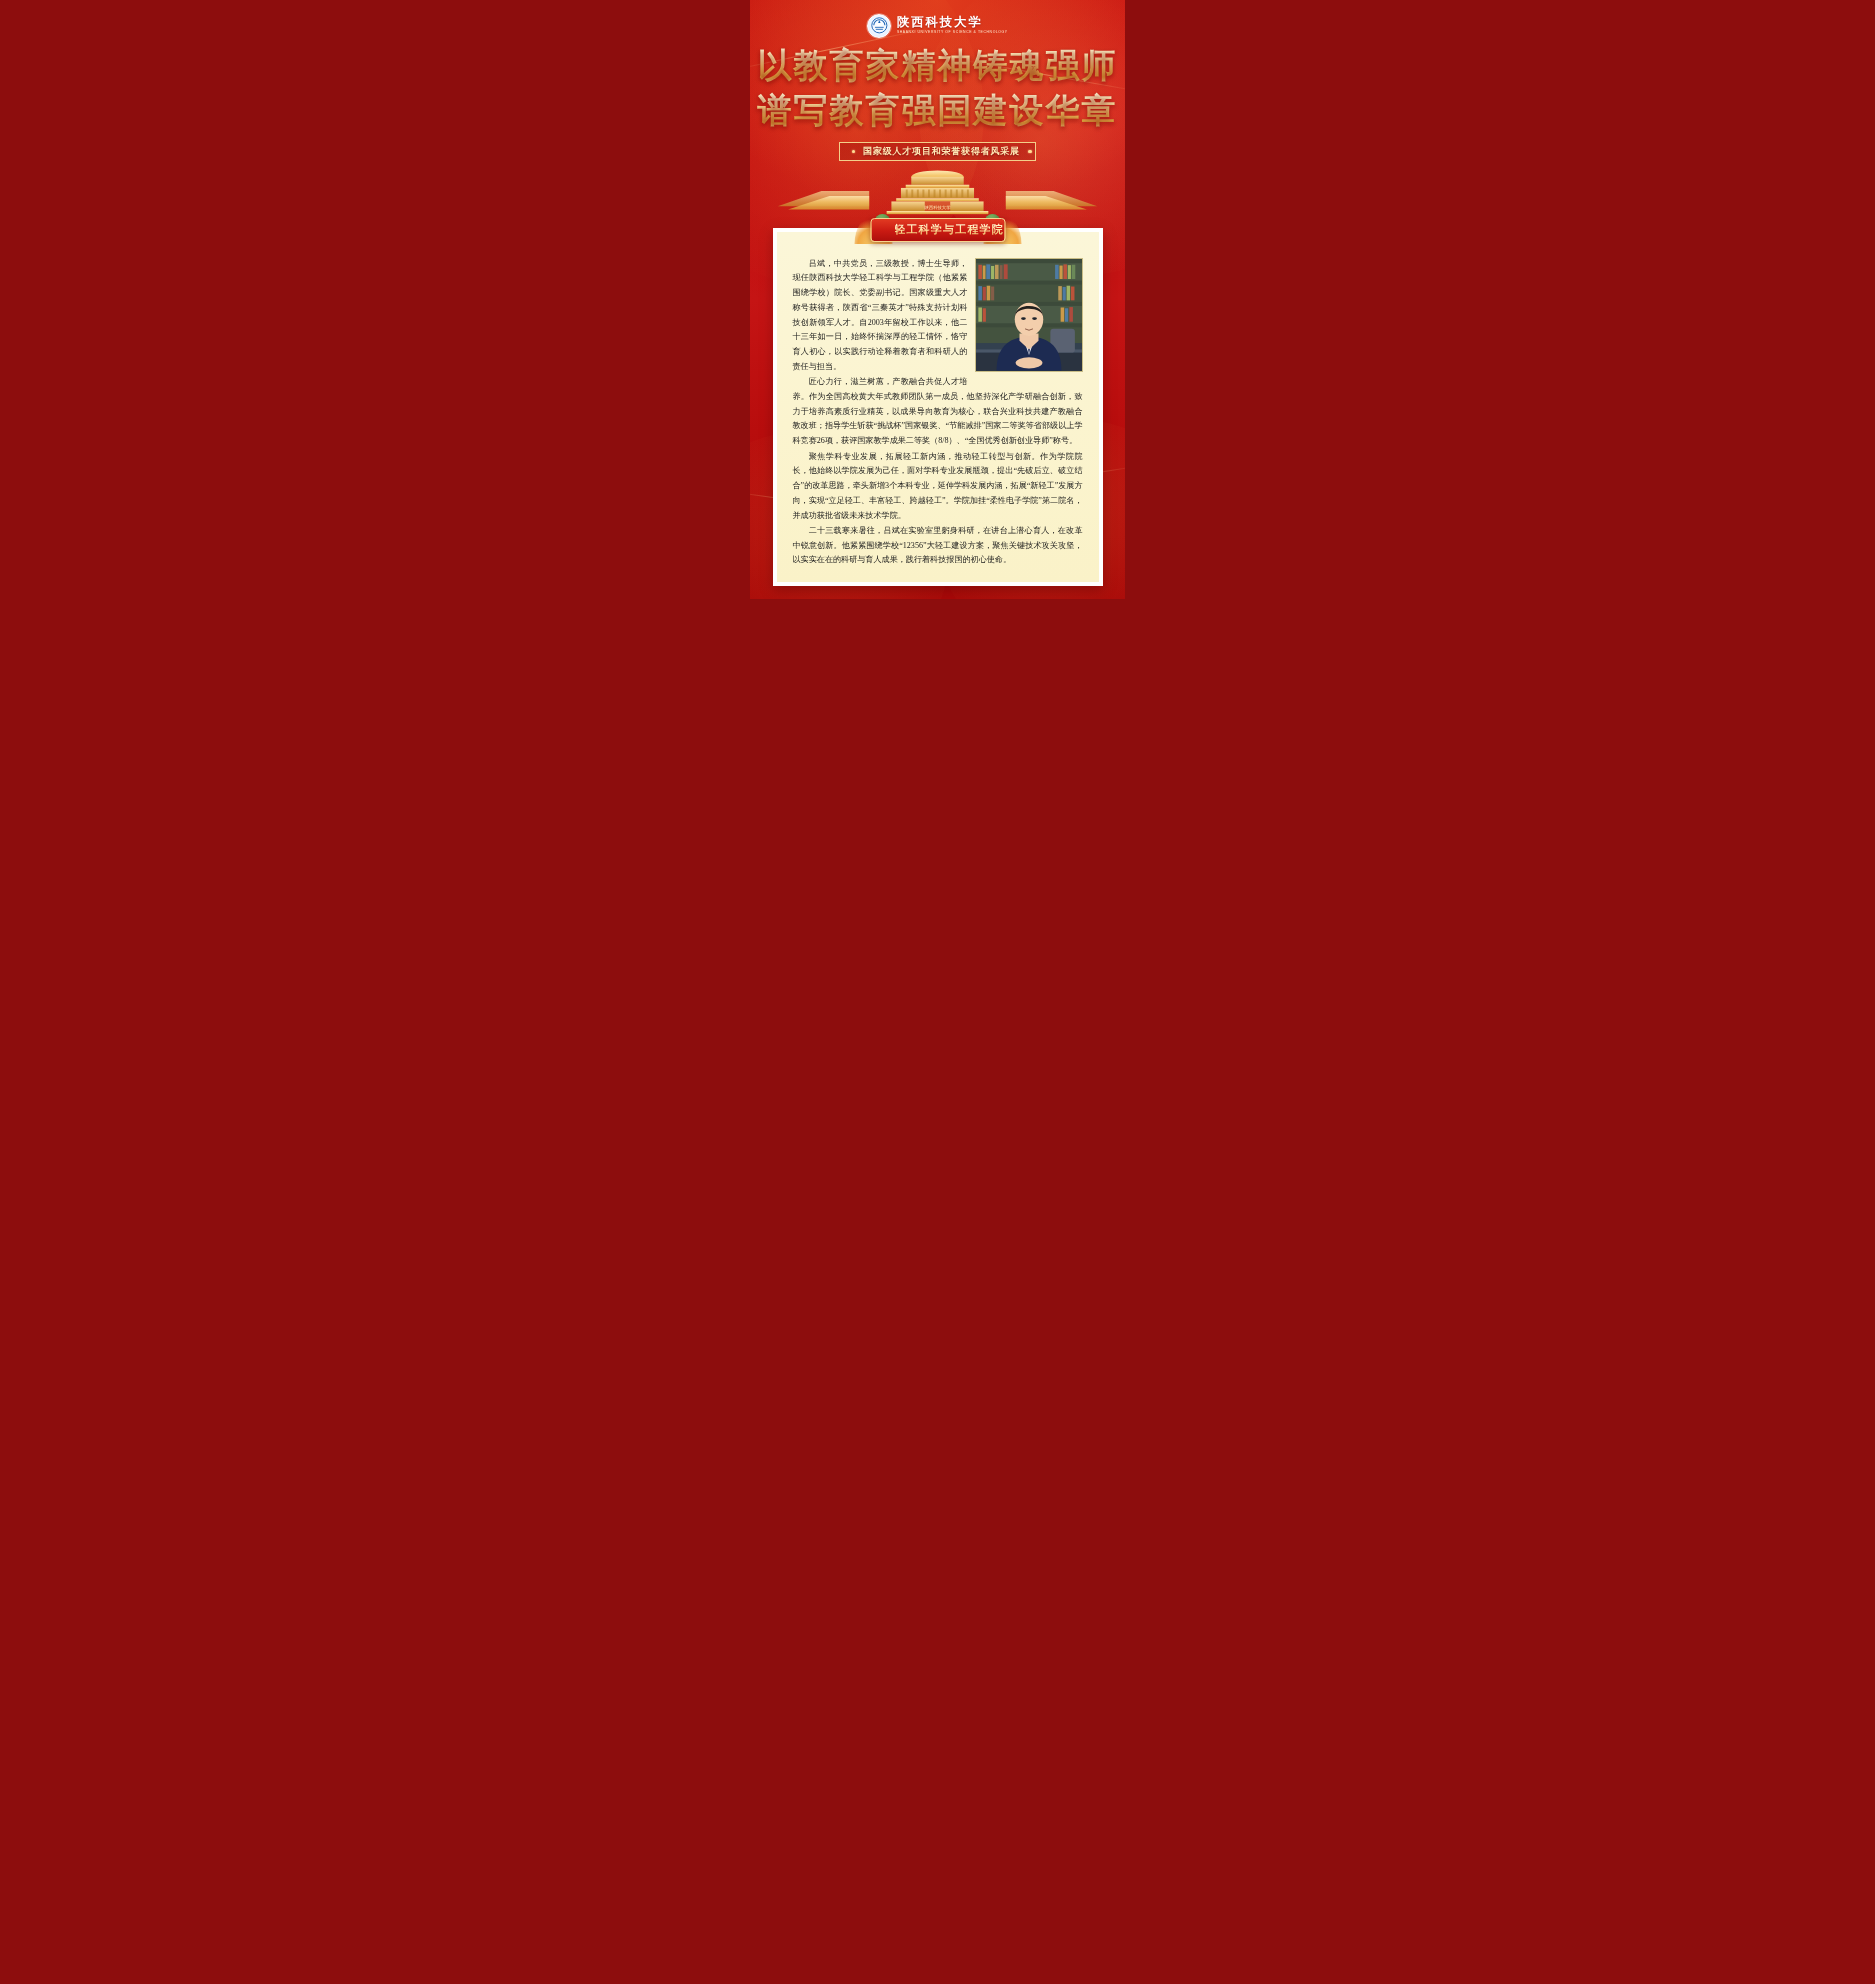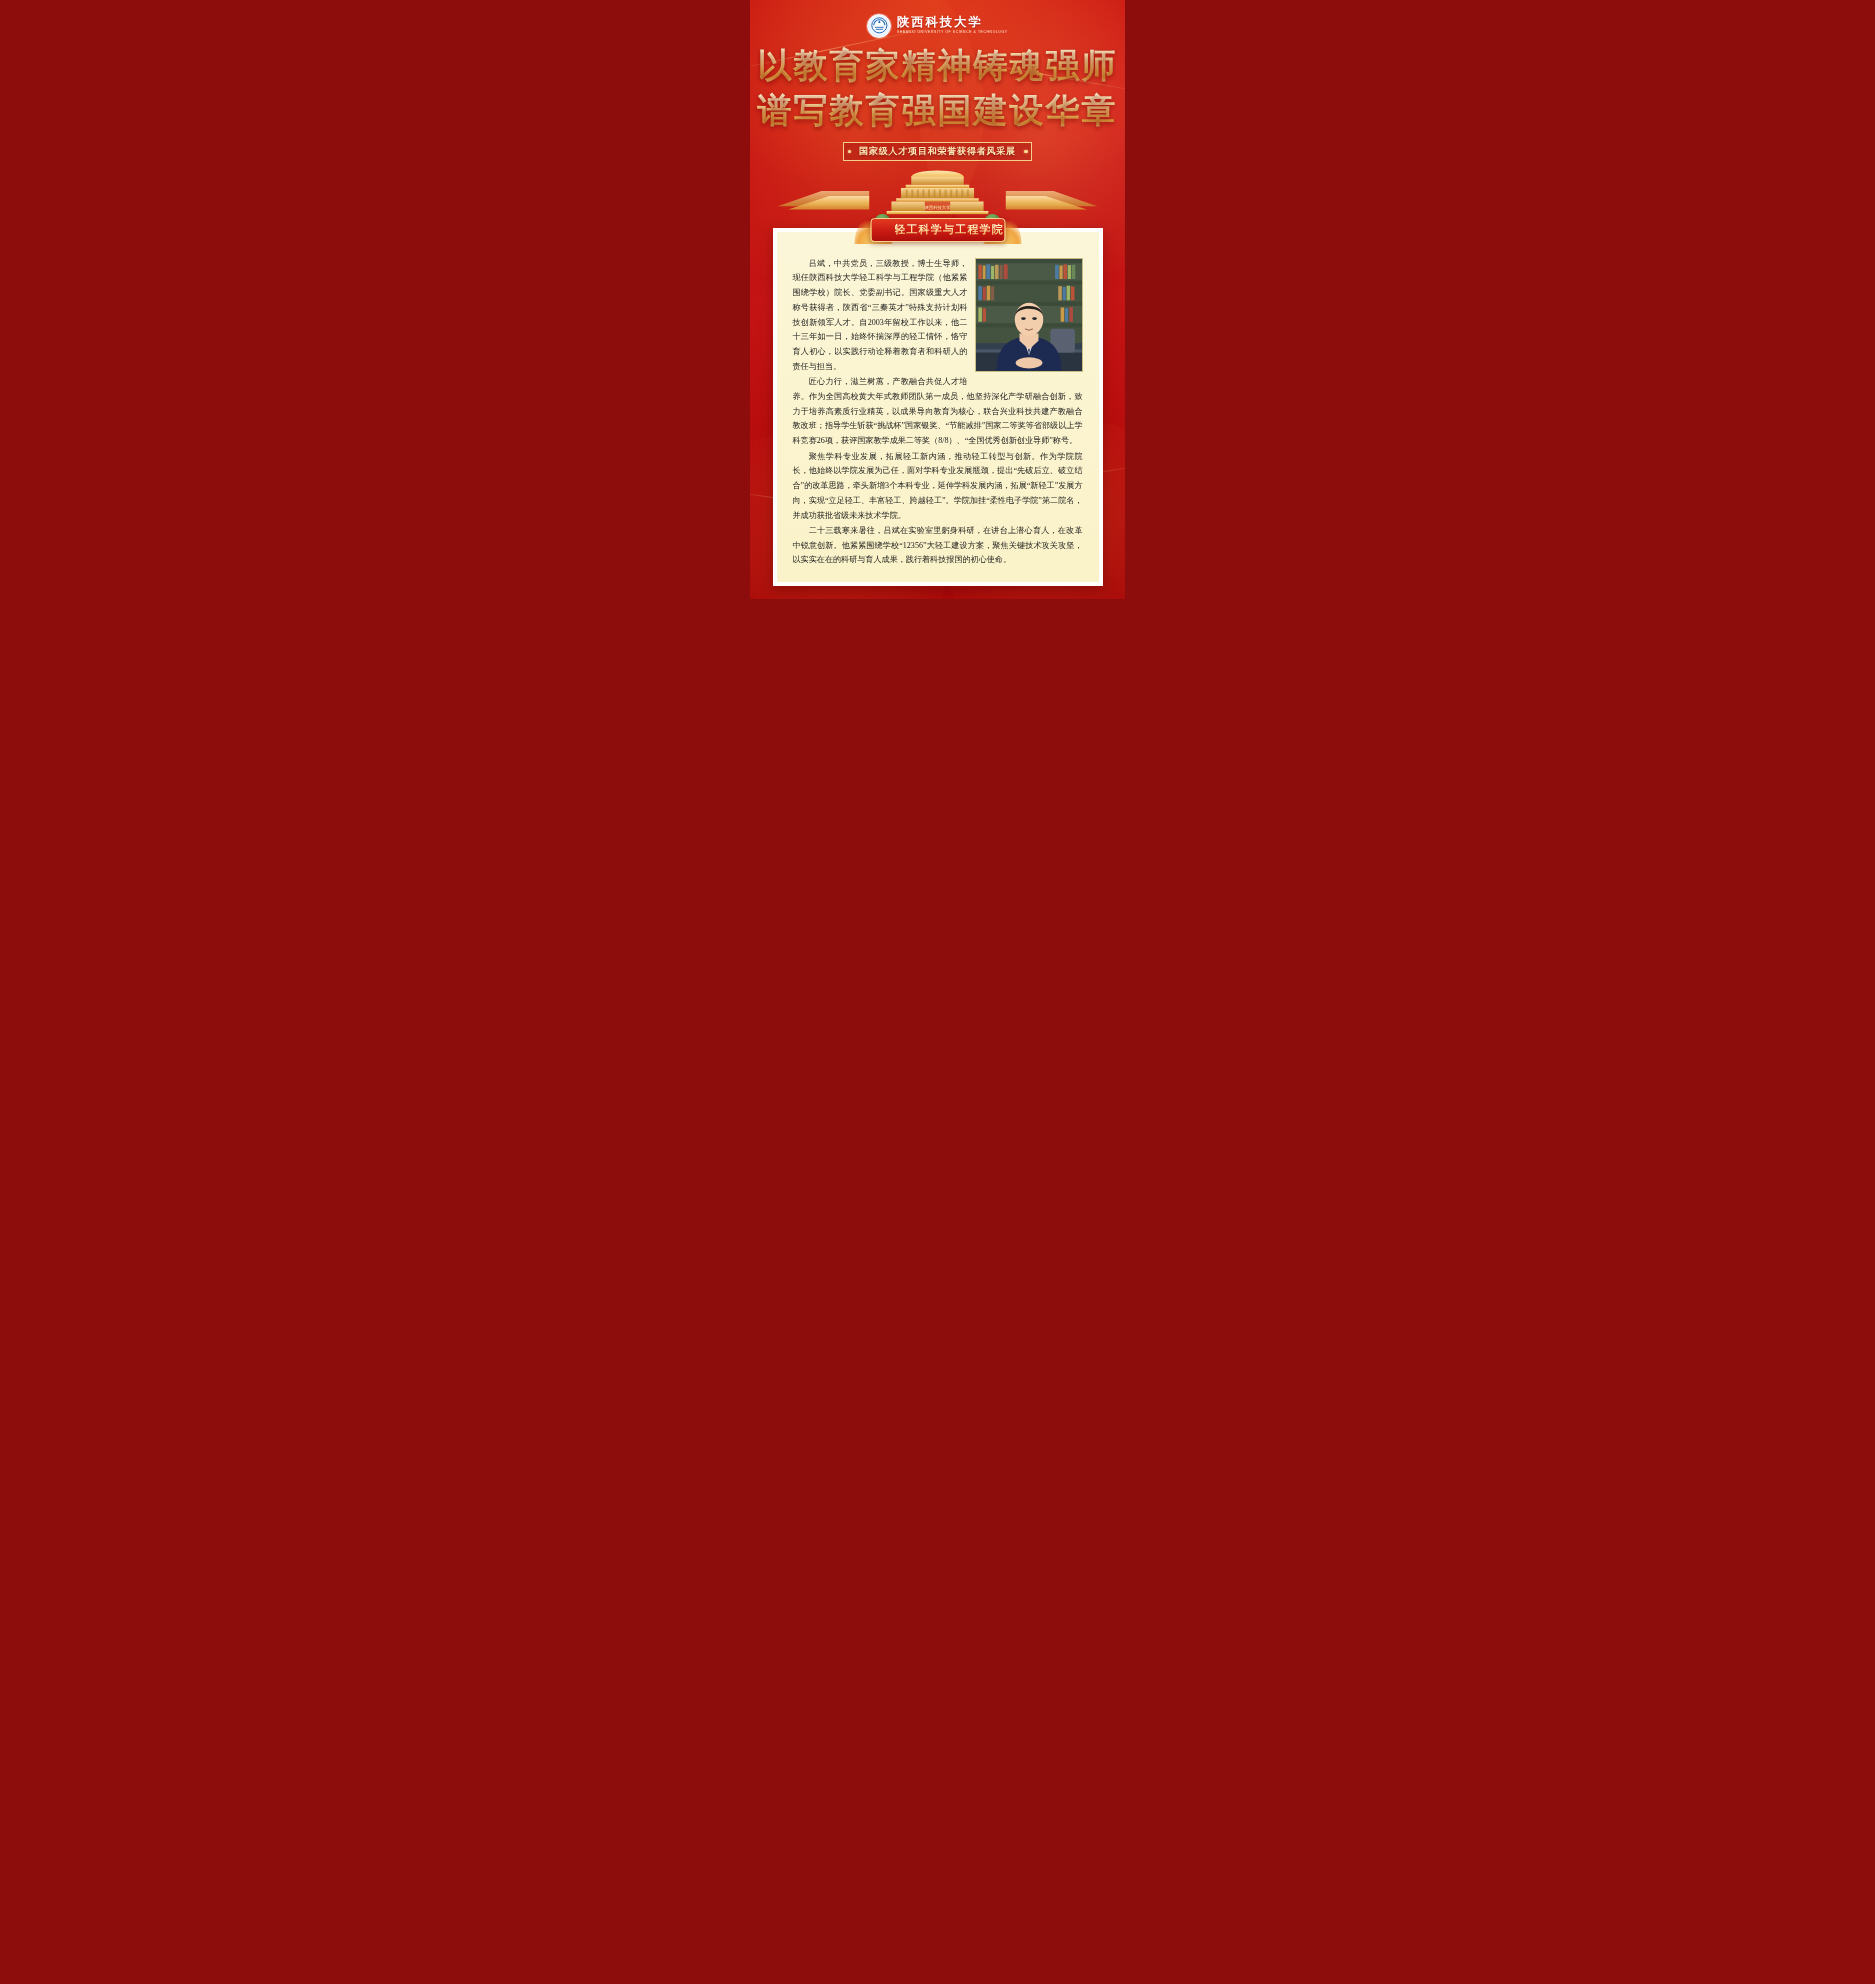--- a/index.html
+++ b/index.html
@@ -125,20 +125,21 @@
     z-index: 5;
     margin: 10.3px auto 0;
     width: 187px;
     height: 17.5px;
     border: 0.8px solid #f3cf8a;
     display: flex;
     align-items: center;
     justify-content: center;
     gap: 8px;
     background: linear-gradient(180deg, rgba(150,8,8,.35), rgba(120,4,4,.2));
+    padding-left: 8px;
   }
   .subtitle-text {
     font-family: "Liberation Serif", serif;
     font-size: 9px;
     font-weight: 700;
     letter-spacing: 0.8px;
     color: #ffe9b6;
     text-shadow: 0 0.8px 1.6px rgba(90,0,0,.6);
   }
   .dot {

